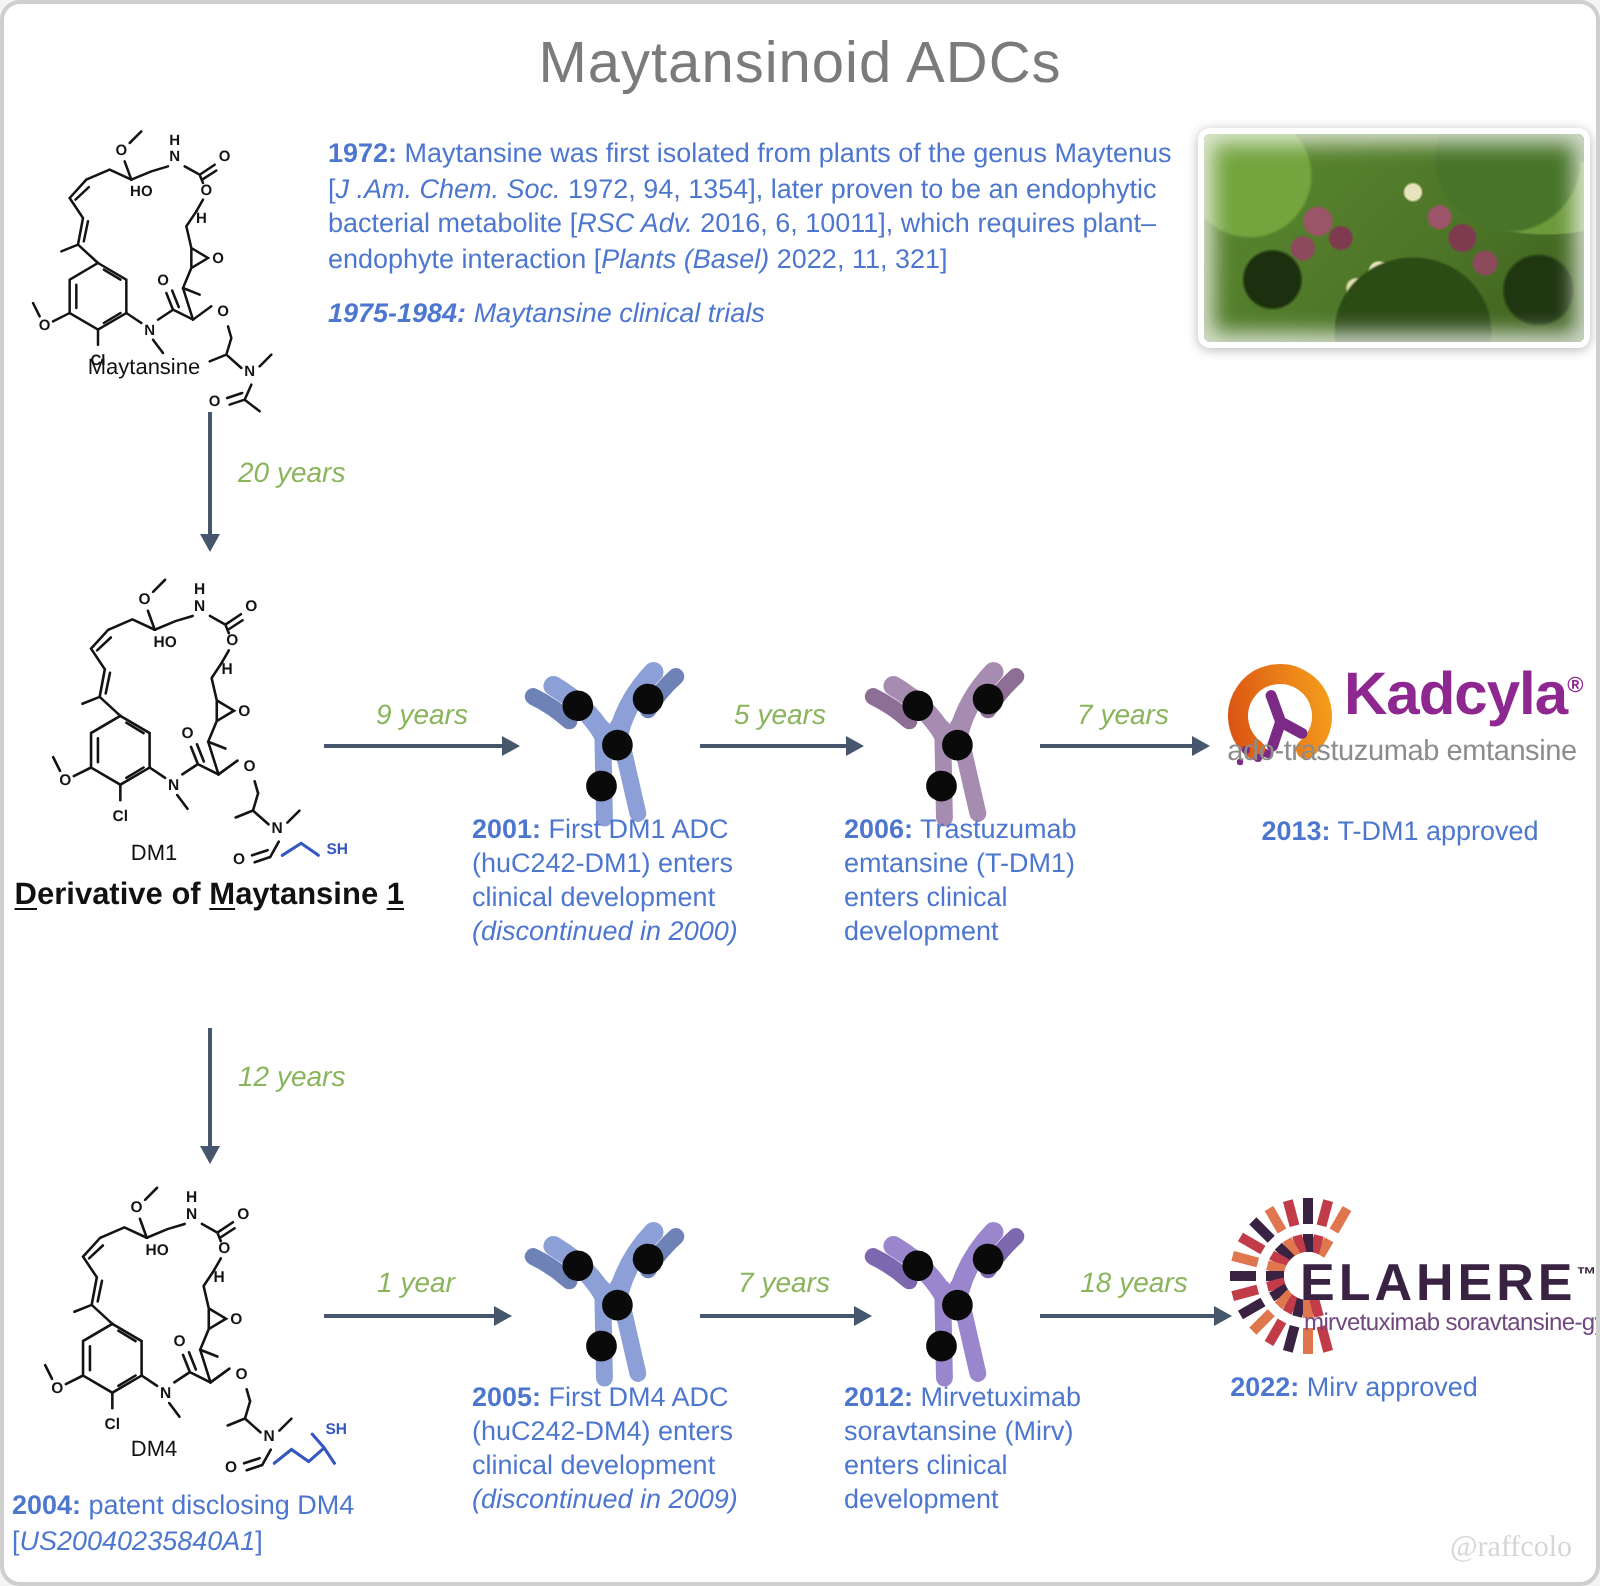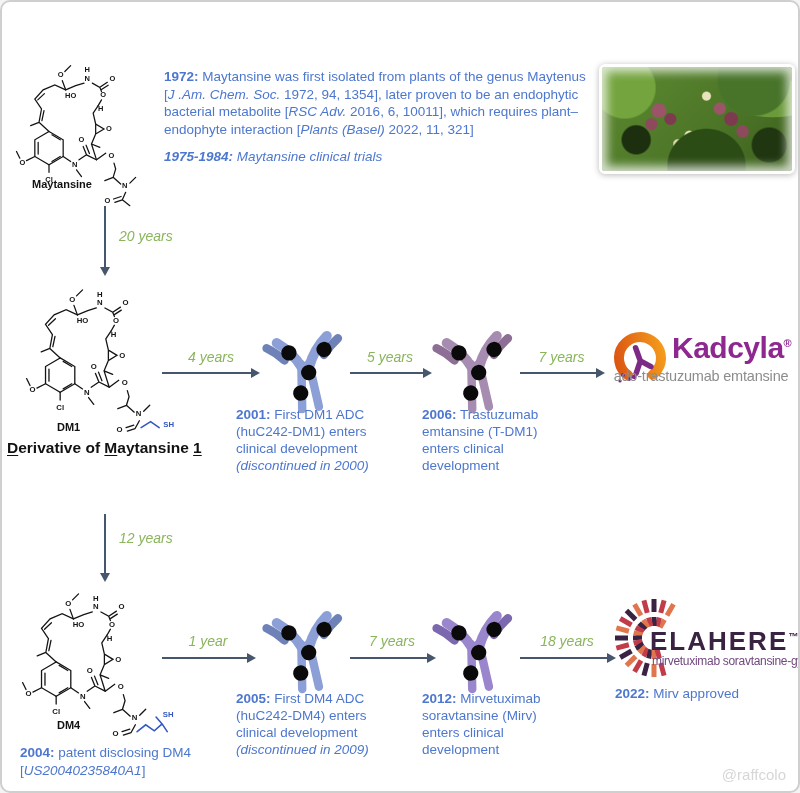--- a/index.html
+++ b/index.html
@@ -13,22 +13,22 @@
   .s-i{font-style:italic;}
   .s-bi{font-weight:700;font-style:italic;}
   .s-u{text-decoration:underline;text-underline-offset:2px;}
   .years{color:#8ab55c;font-style:italic;font-size:14px;text-align:center;white-space:nowrap;}
   .arrow-h{height:2px;background:#46566c;}
   .arrow-h::after{content:"";position:absolute;right:-2px;top:-4px;
     border-left:9px solid #46566c;border-top:5px solid transparent;border-bottom:5px solid transparent;}
   .arrow-v{width:2px;background:#46566c;}
   .arrow-v::after{content:"";position:absolute;bottom:-2px;left:-4px;
     border-top:9px solid #46566c;border-left:5px solid transparent;border-right:5px solid transparent;}
-  .struct-label{font-size:11px;font-weight:700;color:#111;}
-  .caption{font-size:15.5px;font-weight:700;color:#111;text-align:left;white-space:nowrap;}
+  .struct-label{font-size:11px;font-weight:400;color:#111;text-align:center;}
+  .caption{font-size:15.5px;font-weight:700;color:#111;text-align:right;white-space:nowrap;}
   svg text{font-family:"Liberation Sans",sans-serif;font-size:9px;font-weight:600;fill:#141414;text-anchor:middle;}
   svg text.blue-t{fill:#3457c0;}
   .bond{stroke:#141414;stroke-width:1.5;fill:none;stroke-linecap:round;}
   .bond.blue-b{stroke:#3457c0;stroke-width:1.8;}
   .ab{overflow:visible;}
   .kad-name{font-size:30px;font-weight:700;color:#8e278f;letter-spacing:-.5px;white-space:nowrap;}
   .kad-name sup{font-size:11px;}
   .kad-sub{font-size:14.5px;color:#8c8c8c;text-align:center;letter-spacing:-.2px;white-space:nowrap;}
   .ela-name{font-size:26px;font-weight:700;color:#3a2342;letter-spacing:2px;white-space:nowrap;}
   .ela-name sup{font-size:10px;letter-spacing:0;}
@@ -46,21 +46,21 @@
       radial-gradient(circle at 62% 40%, #9b5468 0 4%, transparent 5%),
       radial-gradient(circle at 68% 50%, #7e3b50 0 4.5%, transparent 5.5%),
       radial-gradient(circle at 74% 62%, #8c4a5c 0 3.5%, transparent 4.5%),
       radial-gradient(circle at 46% 66%, #e9e3bd 0 3.5%, transparent 4.5%),
       radial-gradient(circle at 40% 74%, #e3dcae 0 3%, transparent 4%),
       radial-gradient(circle at 55% 28%, #e9e3bd 0 3%, transparent 4%),
       radial-gradient(circle at 18% 70%, #1c300f 0 8%, transparent 9%),
       radial-gradient(circle at 88% 75%, #203611 0 9%, transparent 10%),
       radial-gradient(ellipse at 90% 30%, #6b9a3a 0 18%, transparent 19%),
       linear-gradient(135deg, #5d8a30 0%, #4c7527 60%, #3c5e1e 100%);}
-  .watermark{right:12px;bottom:8px;font-size:15px;color:#d6d6d6;}
+  .watermark{right:12px;bottom:8px;font-size:15px;color:#d6d6d6;font-family:Liberation Serif, serif;}
   .hiddefs{position:absolute;width:0;height:0;overflow:hidden;}
 </style>
 </head>
 <body>
 
 <svg class="hiddefs" aria-hidden="true">
   <defs>
     <g id="mayta-core">
       <path class="bond" d="M42,88 L59,98 L59,118 L42,128 L25,118 L25,98 Z"></path>
       <path class="bond" d="M29,101 L29,115 M45.5,92 L55.5,98 M55.5,118 L45.5,124"></path>
@@ -100,20 +100,21 @@
           <circle cx="87" cy="47" r="10"></circle>
             <circle cx="49" cy="99" r="10"></circle>
         </g>
       </g>
     </g>
   </defs>
 </svg>
 
 <div class="canvas">
 
+  <div class="abs title">Maytansinoid ADCs</div>
 
   <svg class="abs" style="left:12px;top:56px;" width="150" height="152" viewBox="0 0 180 182">
     <use href="#mayta-core"></use>
     <path class="bond" d="M120,126 L122,133 L119,143 M119,143 L109,147 M119,143 L128,151 M139,150 L146,143 M134,161 L130,170 M130,170 L121,173 M128.5,166 L119.5,169 M130,170 L139,177"></path>
     <text x="133" y="156">N</text>
     <text x="112" y="174">O</text>
   </svg>
   <div class="abs struct-label" style="left:30px;top:176px;width:80px;">Maytansine</div>
 
   <div class="abs blue" style="left:162px;top:66px;"><span class="s-b">1972:</span><span> Maytansine was first isolated from plants of the genus Maytenus</span><br><span>[</span><span class="s-i">J .Am. Chem. Soc.</span><span> 1972, 94, 1354], later proven to be an endophytic</span><br><span>bacterial metabolite [</span><span class="s-i">RSC Adv.</span><span> 2016, 6, 10011], which requires plant–</span><br><span>endophyte interaction [</span><span class="s-i">Plants (Basel)</span><span> 2022, 11, 321]</span></div>
@@ -129,21 +130,21 @@
     <path class="bond" d="M120,126 L122,133 L119,143 M119,143 L109,147 M119,143 L128,151 M139,150 L146,143 M134,161 L129,170 M129,170 L120,173 M127.5,166 L118.5,169"></path>
     <path class="bond blue-b" d="M136,169 L147,162 L157,169"></path>
     <text x="133" y="156">N</text>
     <text x="111" y="174">O</text>
     <text x="168" y="168" class="blue-t">SH</text>
   </svg>
   <div class="abs struct-label" style="left:55px;top:419px;width:40px;">DM1</div>
   <div class="abs caption" style="left:5px;top:437px;width:195px;"><span class="s-u">D</span><span>erivative of </span><span class="s-u">M</span><span>aytansine </span><span class="s-u">1</span></div>
 
   <div class="abs arrow-h" style="left:160px;top:370px;width:96px;"></div>
-  <div class="abs years" style="left:162px;top:347px;width:94px;">4 years</div>
+  <div class="abs years" style="left:162px;top:347px;width:94px;">9 years</div>
 
   <svg class="abs ab" style="left:258px;top:314px;color:#8c9fd6;--dk:#6e82b8;" width="92" height="100" viewBox="0 0 120 130">
       <use href="#ab-shape"></use>
     </svg>
   <div class="abs blue sm" style="left:234px;top:404px;"><span class="s-b">2001:</span><span> First DM1 ADC</span><br><span>(huC242-DM1) enters</span><br><span>clinical development</span><br><span class="s-i">(discontinued in 2000)</span></div>
 
   <div class="abs arrow-h" style="left:348px;top:370px;width:80px;"></div>
   <div class="abs years" style="left:348px;top:347px;width:80px;">5 years</div>
 
   <svg class="abs ab" style="left:428px;top:314px;color:#a78cb2;--dk:#8d6f96;" width="92" height="100" viewBox="0 0 120 130">
@@ -169,34 +170,35 @@
       <circle cx="15" cy="47" r="2"></circle>
         <circle cx="21" cy="51" r="2"></circle>
         <circle cx="12" cy="53" r="1.6"></circle>
       <rect x="24" y="47" width="4" height="4" transform="rotate(20 26 49)"></rect>
     </g>
   </svg>
   <div class="abs kad-sub" style="left:604px;top:366px;width:190px;">ado-trastuzumab emtansine</div>
   <div class="abs kad-name" style="left:670px;top:329px;">
     <span>Kadcyla</span><sup>®</sup>
   </div>
+  <div class="abs blue" style="left:608px;top:405px;width:180px;text-align:center;"><span class="s-b">2013:</span><span> T-DM1 approved</span></div>
 
   <div class="abs arrow-v" style="left:102px;top:512px;height:66px;"></div>
   <div class="abs years" style="left:117px;top:528px;">12 years</div>
 
   <svg class="abs" style="left:18px;top:584px;" width="155" height="157" viewBox="0 0 180 182">
     <use href="#mayta-core"></use>
     <path class="bond" d="M120,126 L122,133 L119,143 M119,143 L109,147 M119,143 L128,151 M139,150 L146,143 M134,161 L129,170 M129,170 L120,173 M127.5,166 L118.5,169"></path>
     <path class="bond blue-b" d="M136,169 L146,161 L156,168 L165,160 M165,160 L158,152 M165,160 L171,169"></path>
     <text x="133" y="156">N</text>
     <text x="111" y="174">O</text>
     <text x="172" y="152" class="blue-t">SH</text>
   </svg>
   <div class="abs struct-label" style="left:55px;top:717px;width:40px;">DM4</div>
-  <div class="abs blue" style="left:18px;top:742px;"><span class="s-b">2004:</span><span> patent disclosing DM4</span><br><span>[</span><span class="s-i">US20040235840A1</span><span>]</span></div>
+  <div class="abs blue" style="left:4px;top:742px;"><span class="s-b">2004:</span><span> patent disclosing DM4</span><br><span>[</span><span class="s-i">US20040235840A1</span><span>]</span></div>
 
   <div class="abs arrow-h" style="left:160px;top:655px;width:92px;"></div>
   <div class="abs years" style="left:160px;top:631px;width:92px;">1 year</div>
 
   <svg class="abs ab" style="left:258px;top:594px;color:#8c9fd6;--dk:#6e82b8;" width="92" height="100" viewBox="0 0 120 130">
       <use href="#ab-shape"></use>
     </svg>
   <div class="abs blue sm" style="left:234px;top:688px;"><span class="s-b">2005:</span><span> First DM4 ADC</span><br><span>(huC242-DM4) enters</span><br><span>clinical development</span><br><span class="s-i">(discontinued in 2009)</span></div>
 
   <div class="abs arrow-h" style="left:348px;top:655px;width:84px;"></div>

